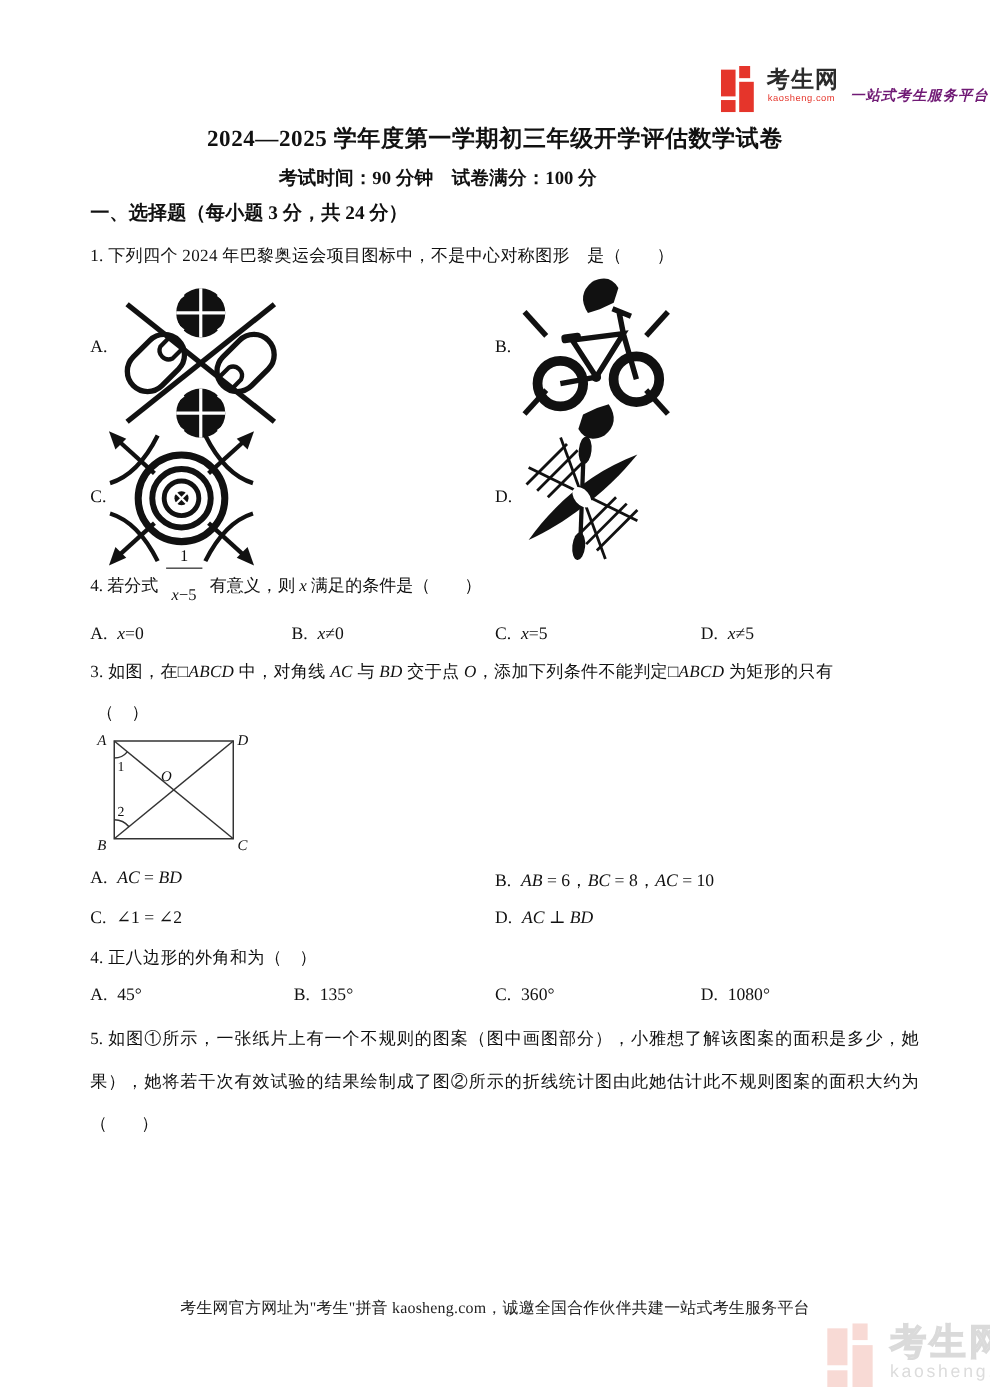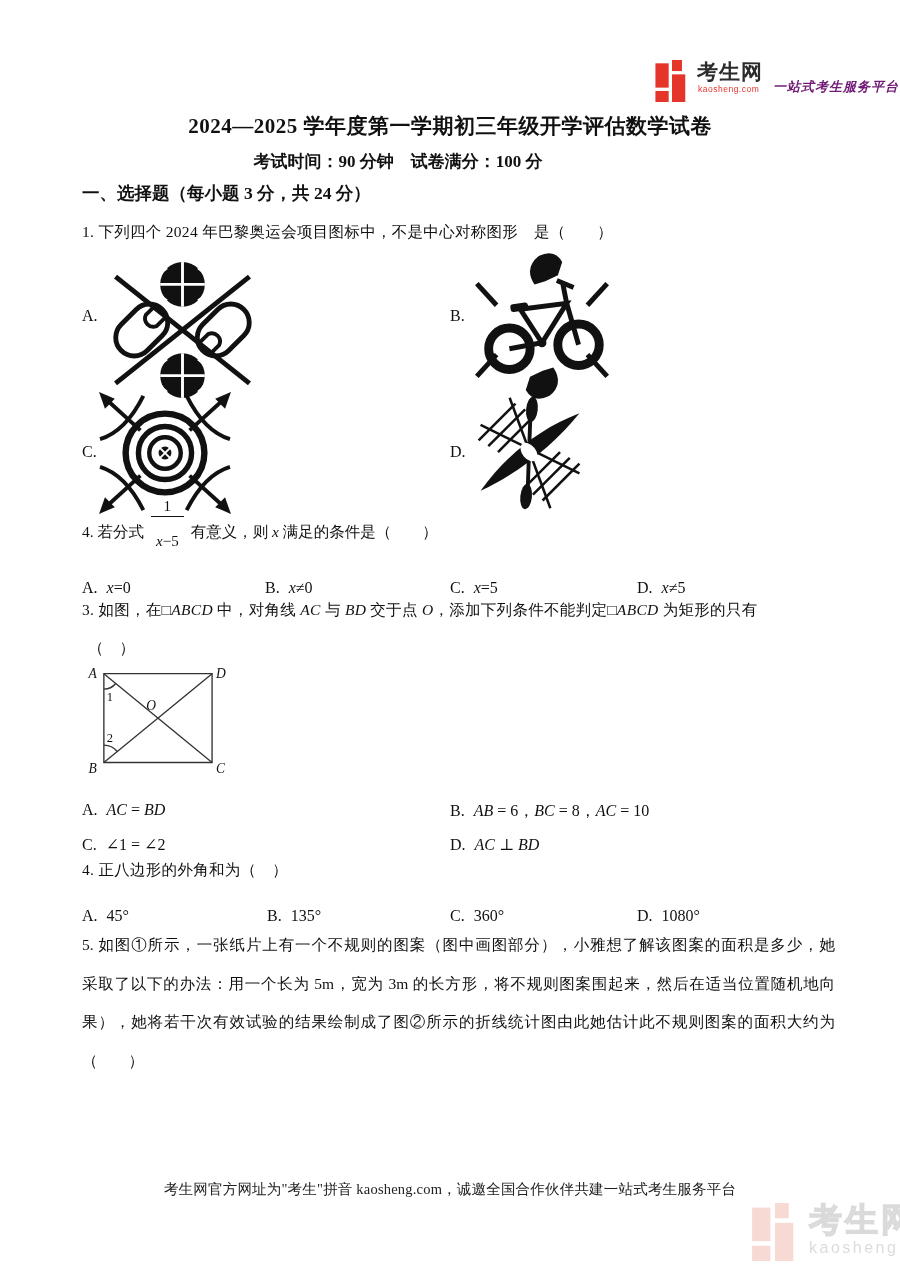--- a/index.html
+++ b/index.html
@@ -22,21 +22,21 @@
   .meta{left:0;top:150px;width:796px;text-align:center;font-size:17px;font-weight:700;}
   .section{left:82px;top:181px;font-size:17.5px;font-weight:700;}
   
   .qtext{font-size:15.5px;letter-spacing:.3px;white-space:nowrap;}
   .math i{font-style:italic;}
   
   .q5wrap{left:82px;top:926px;width:753px;font-size:15.5px;line-height:38.5px;}
   .q5line{display:block;text-align:justify;text-align-last:justify;white-space:normal;}
   .q5line.last{text-align-last:left;}
   
-  .optrow{left:82px;width:760px;height:24px;font-size:16px;margin-top:11px;}
+  .optrow{left:82px;width:760px;height:24px;font-size:16px;}
   .optrow .opt{position:absolute;top:0;white-space:nowrap;}
   .opt .olabel{margin-right:9px;}
   
   .q2line{left:82px;top:506px;height:52px;display:flex;align-items:center;font-size:15.5px;}
   .frac{display:inline-flex;flex-direction:column;align-items:center;margin:0 7px;font-size:15px;line-height:1.15;}
   .frac .den{border-top:1.4px solid #111;padding:16px 5px;}
   
   .optletter{font-size:16px;}
   
   .footer{left:0;top:1180px;width:900px;text-align:center;font-size:14.5px;letter-spacing:.2px;color:#222;}
@@ -241,21 +241,20 @@
 <div class="abs qtext" style="left:82px;top:860px;">4. 正八边形的外角和为（　）</div>
 <div class="abs optrow" style="top:896px;">
   <span class="opt" style="left:0;text-align:center;"><span class="olabel">A.</span><span class="math">45°</span></span>
   <span class="opt" style="left:185px;"><span class="olabel">B.</span><span class="math">135°</span></span>
   <span class="opt" style="left:368px;"><span class="olabel">C.</span><span class="math">360°</span></span>
   <span class="opt" style="left:555px;"><span class="olabel">D.</span><span class="math">1080°</span></span>
 </div>
 
 <div class="abs q5wrap">
   <span class="q5line">5. 如图①所示，一张纸片上有一个不规则的图案（图中画图部分），小雅想了解该图案的面积是多少，她</span>
-  <span class="q5line">采取了以下的办法：用一个长为 5m，宽为 3m 的长方形，将不规则图案围起来，然后在适当位置随机地向</span>
   <span class="q5line">果），她将若干次有效试验的结果绘制成了图②所示的折线统计图由此她估计此不规则图案的面积大约为</span>
   <span class="q5line last">（　　）</span>
 </div>
 
 <div class="abs footer">考生网官方网址为"考生"拼音 kaosheng.com，诚邀全国合作伙伴共建一站式考生服务平台</div>
 
 <div class="abs wm">
   <span>
     <svg width="50" height="58" viewBox="0 0 30 38">
       <g fill="#f8dad5">

